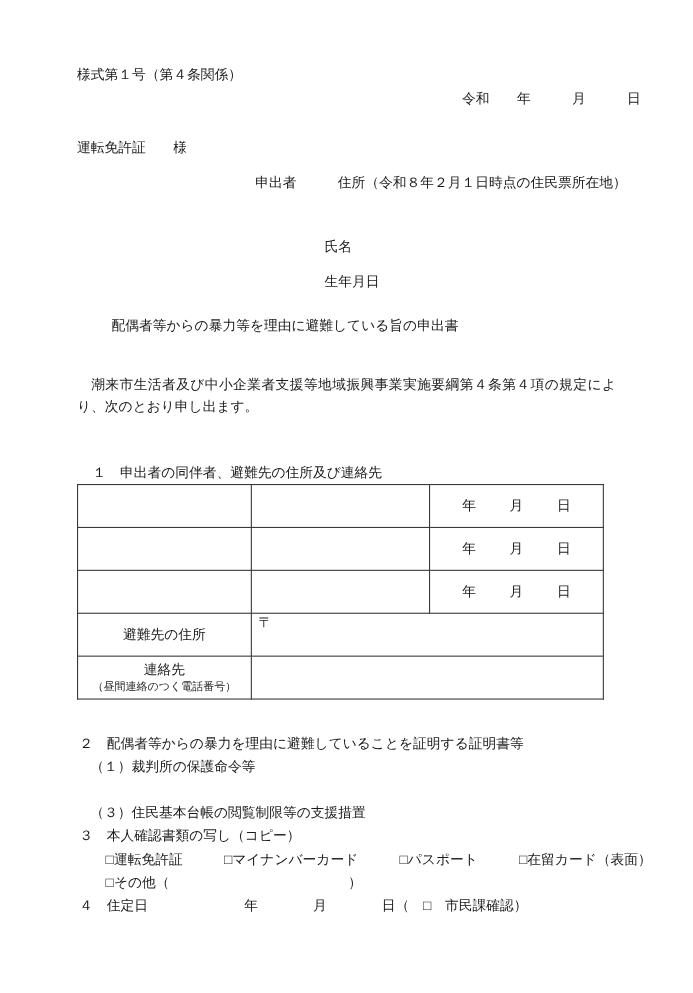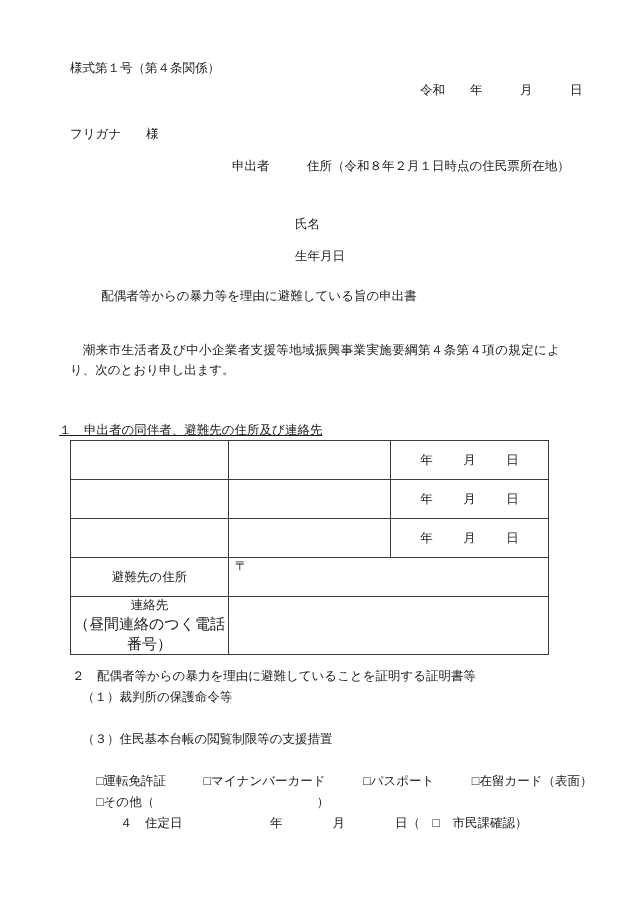--- a/index.html
+++ b/index.html
@@ -50,21 +50,21 @@
     width: 490px;
     line-height: 1.62;
     text-align: justify;
     text-justify: inter-ideograph;
     white-space: pre-wrap;
   }
   #para-1 { top: 340px; }
   #para-2 { top: 372px; }
 
   
-  #sec1-heading { left: 59px; top: 424px; text-decoration: underline; }
+  #sec1-heading { left: 84px; top: 424px; }
 
   #companion-table {
     position: absolute;
     left: 70px;
     top: 440px;
     width: 478px;
     border-collapse: collapse;
     table-layout: fixed;
   }
   #companion-table td {
@@ -88,50 +88,50 @@
     justify-content: space-around;
     align-items: center;
     padding: 0 14px;
   }
   .cell-left {
     text-align: left !important;
     padding-left: 6px !important;
     vertical-align: top !important;
   }
   .sub-label {
-    font-size: 15px;
+    font-size: 10px;
     display: block;
   }
   .hdr-two-line span { display: block; }
 
   
   .list-line {
     position: absolute;
     white-space: pre;
     line-height: 1.0;
   }
   #sec2-heading { left: 72px; top: 670px; }
   #sec2-i1      { left: 82px; top: 691px; }
   #sec2-i2      { left: 82px; top: 712px; }
   #sec2-i3      { left: 82px; top: 733px; }
   #sec3-heading { left: 72px; top: 754px; }
   #sec3-checks  { left: 96px; top: 775px; }
   #sec3-other   { left: 96px; top: 796px; }
-  #sec4-line    { left: 72px; top: 817px; margin-left: 48px; }
+  #sec4-line    { left: 72px; top: 817px; }
 </style>
 </head>
 <body>
 
 <div class="page">
 
   <div class="row" id="form-number">様式第１号（第４条関係）</div>
 
   <div class="row" id="doc-date">令和　　年　　　月　　　日</div>
 
-  <div class="row" id="addressee">フリガナ　　様</div>
+  <div class="row" id="addressee">運転免許証　　様</div>
 
   <div class="row" id="applicant-addr">申出者　　　住所（令和８年２月１日時点の住民票所在地）</div>
 
   <div class="row" id="applicant-name">氏名</div>
 
   <div class="row" id="applicant-dob">生年月日</div>
 
   <div class="row" id="doc-title">配偶者等からの暴力等を理由に避難している旨の申出書</div>
 
   <div class="para" id="para-1">　潮来市生活者及び中小企業者支援等地域振興事業実施要綱第４条第４項の規定により、次のとおり申し出ます。</div>
@@ -197,18 +197,19 @@
         </td>
         <td class="wide-cell cell-left" colspan="2"></td>
       </tr>
     </tbody>
   </table>
 
   <div class="list-line" id="sec2-heading">２　配偶者等からの暴力を理由に避難していることを証明する証明書等</div>
   <div class="list-line" id="sec2-i1">（１）裁判所の保護命令等</div>
   <div class="list-line" id="sec2-i3">（３）住民基本台帳の閲覧制限等の支援措置</div>
 
+  <div class="list-line" id="sec3-heading">３　本人確認書類の写し（コピー）</div>
   <div class="list-line" id="sec3-other">□その他（　　　　　　　　　　　　　）</div>
   <div class="list-line" id="sec3-checks">□運転免許証　　　□マイナンバーカード　　　□パスポート　　　□在留カード（表面）</div>
 
   <div class="list-line" id="sec4-line">４　住定日　　　　　　　年　　　　月　　　　日（　□　市民課確認）</div>
 
 </div>
 
 </body></html>

